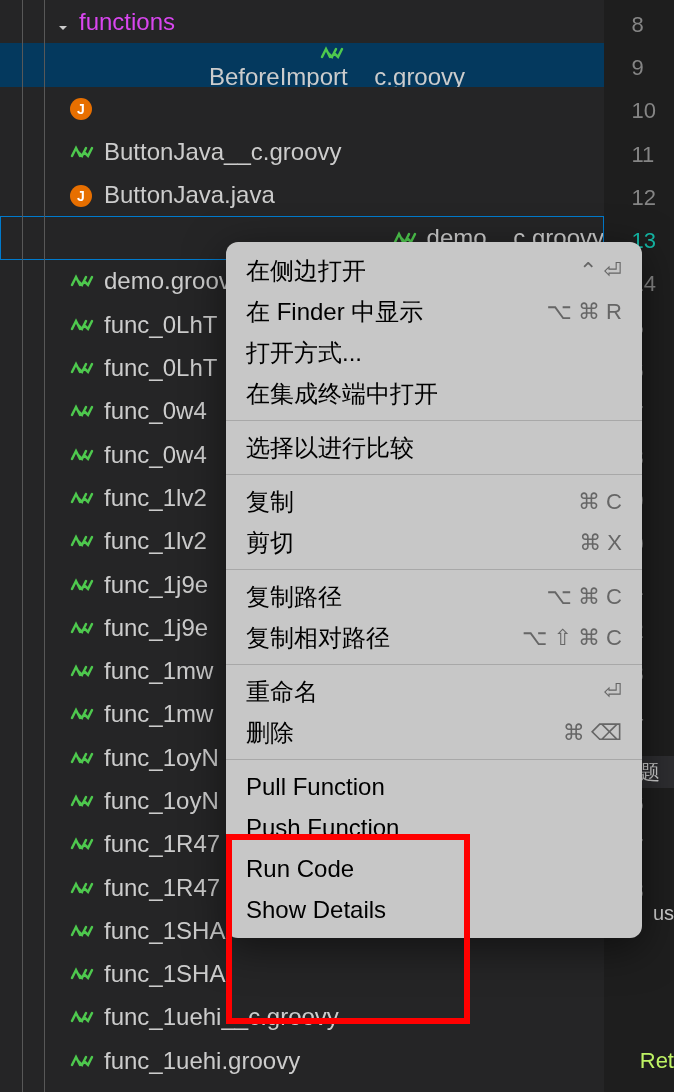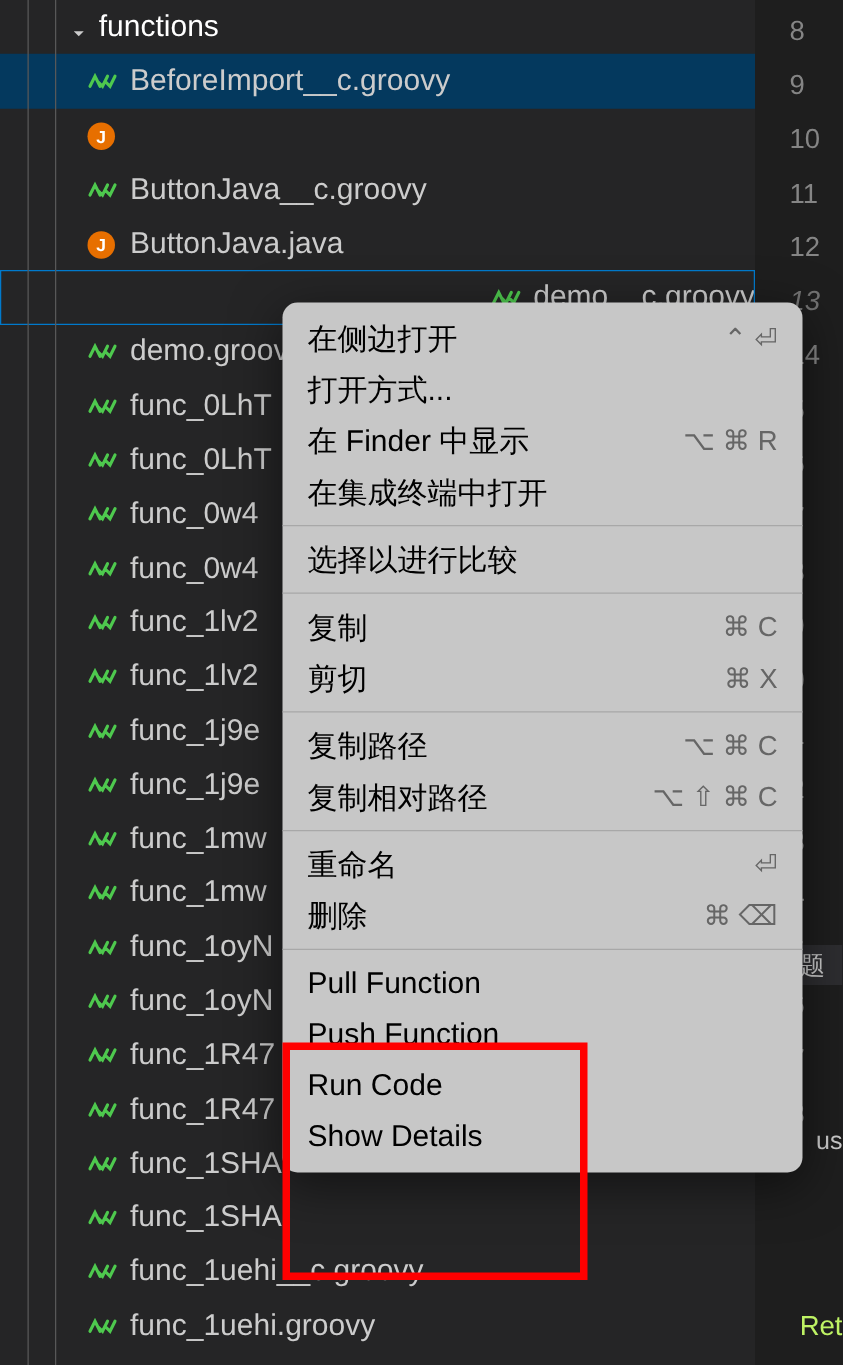--- a/index.html
+++ b/index.html
@@ -32,50 +32,50 @@
       font-size: 22px;
       align-items: flex-end;
       padding-right: 18px;
     }
     .line-num {
       height: 43.3px;
       display: flex;
       align-items: center;
     }
     .line-num.current {
-      color: #737373;
+      color: #14b8a6;
       font-weight: 500;
-      font-style: italic;
     }
     .folder-row {
       display: flex;
       align-items: center;
       height: 43.3px;
       padding-left: 55px;
       font-size: 24px;
-      color: #ffffff;
+      color: #d946ef;
     }
     .chevron {
       display: inline-block;
       width: 16px;
       height: 16px;
       margin-right: 8px;
     }
     .file-row {
       display: flex;
       align-items: center;
       height: 43.3px;
       padding-left: 70px;
       font-size: 24px;
       color: #cccccc;
       white-space: nowrap;
       overflow: hidden;
     }
     .file-row.selected {
       background: #04395e;
+      flex-direction: column;
     }
     .file-row.focused {
       outline: 1px solid #007acc;
       outline-offset: -1px;
       justify-content: flex-end;
     }
     .file-icon {
       width: 24px;
       height: 20px;
       margin-right: 10px;
@@ -404,25 +404,25 @@
     </div>
 </div>
 
 <div class="context-menu">
   <div id="menu-items">
       <div class="menu-item">
         <span>在侧边打开</span>
         <span class="menu-shortcut">⌃ ⏎</span>
       </div>
       <div class="menu-item">
-        <span>打开方式...</span>
-      </div>
-      <div class="menu-item">
         <span>在 Finder 中显示</span>
         <span class="menu-shortcut">⌥ ⌘ R</span>
+      </div>
+      <div class="menu-item">
+        <span>打开方式...</span>
       </div>
       <div class="menu-item">
         <span>在集成终端中打开</span>
       </div>
       <div class="menu-divider"></div>
       <div class="menu-item">
         <span>选择以进行比较</span>
       </div>
       <div class="menu-divider"></div>
       <div class="menu-item">

